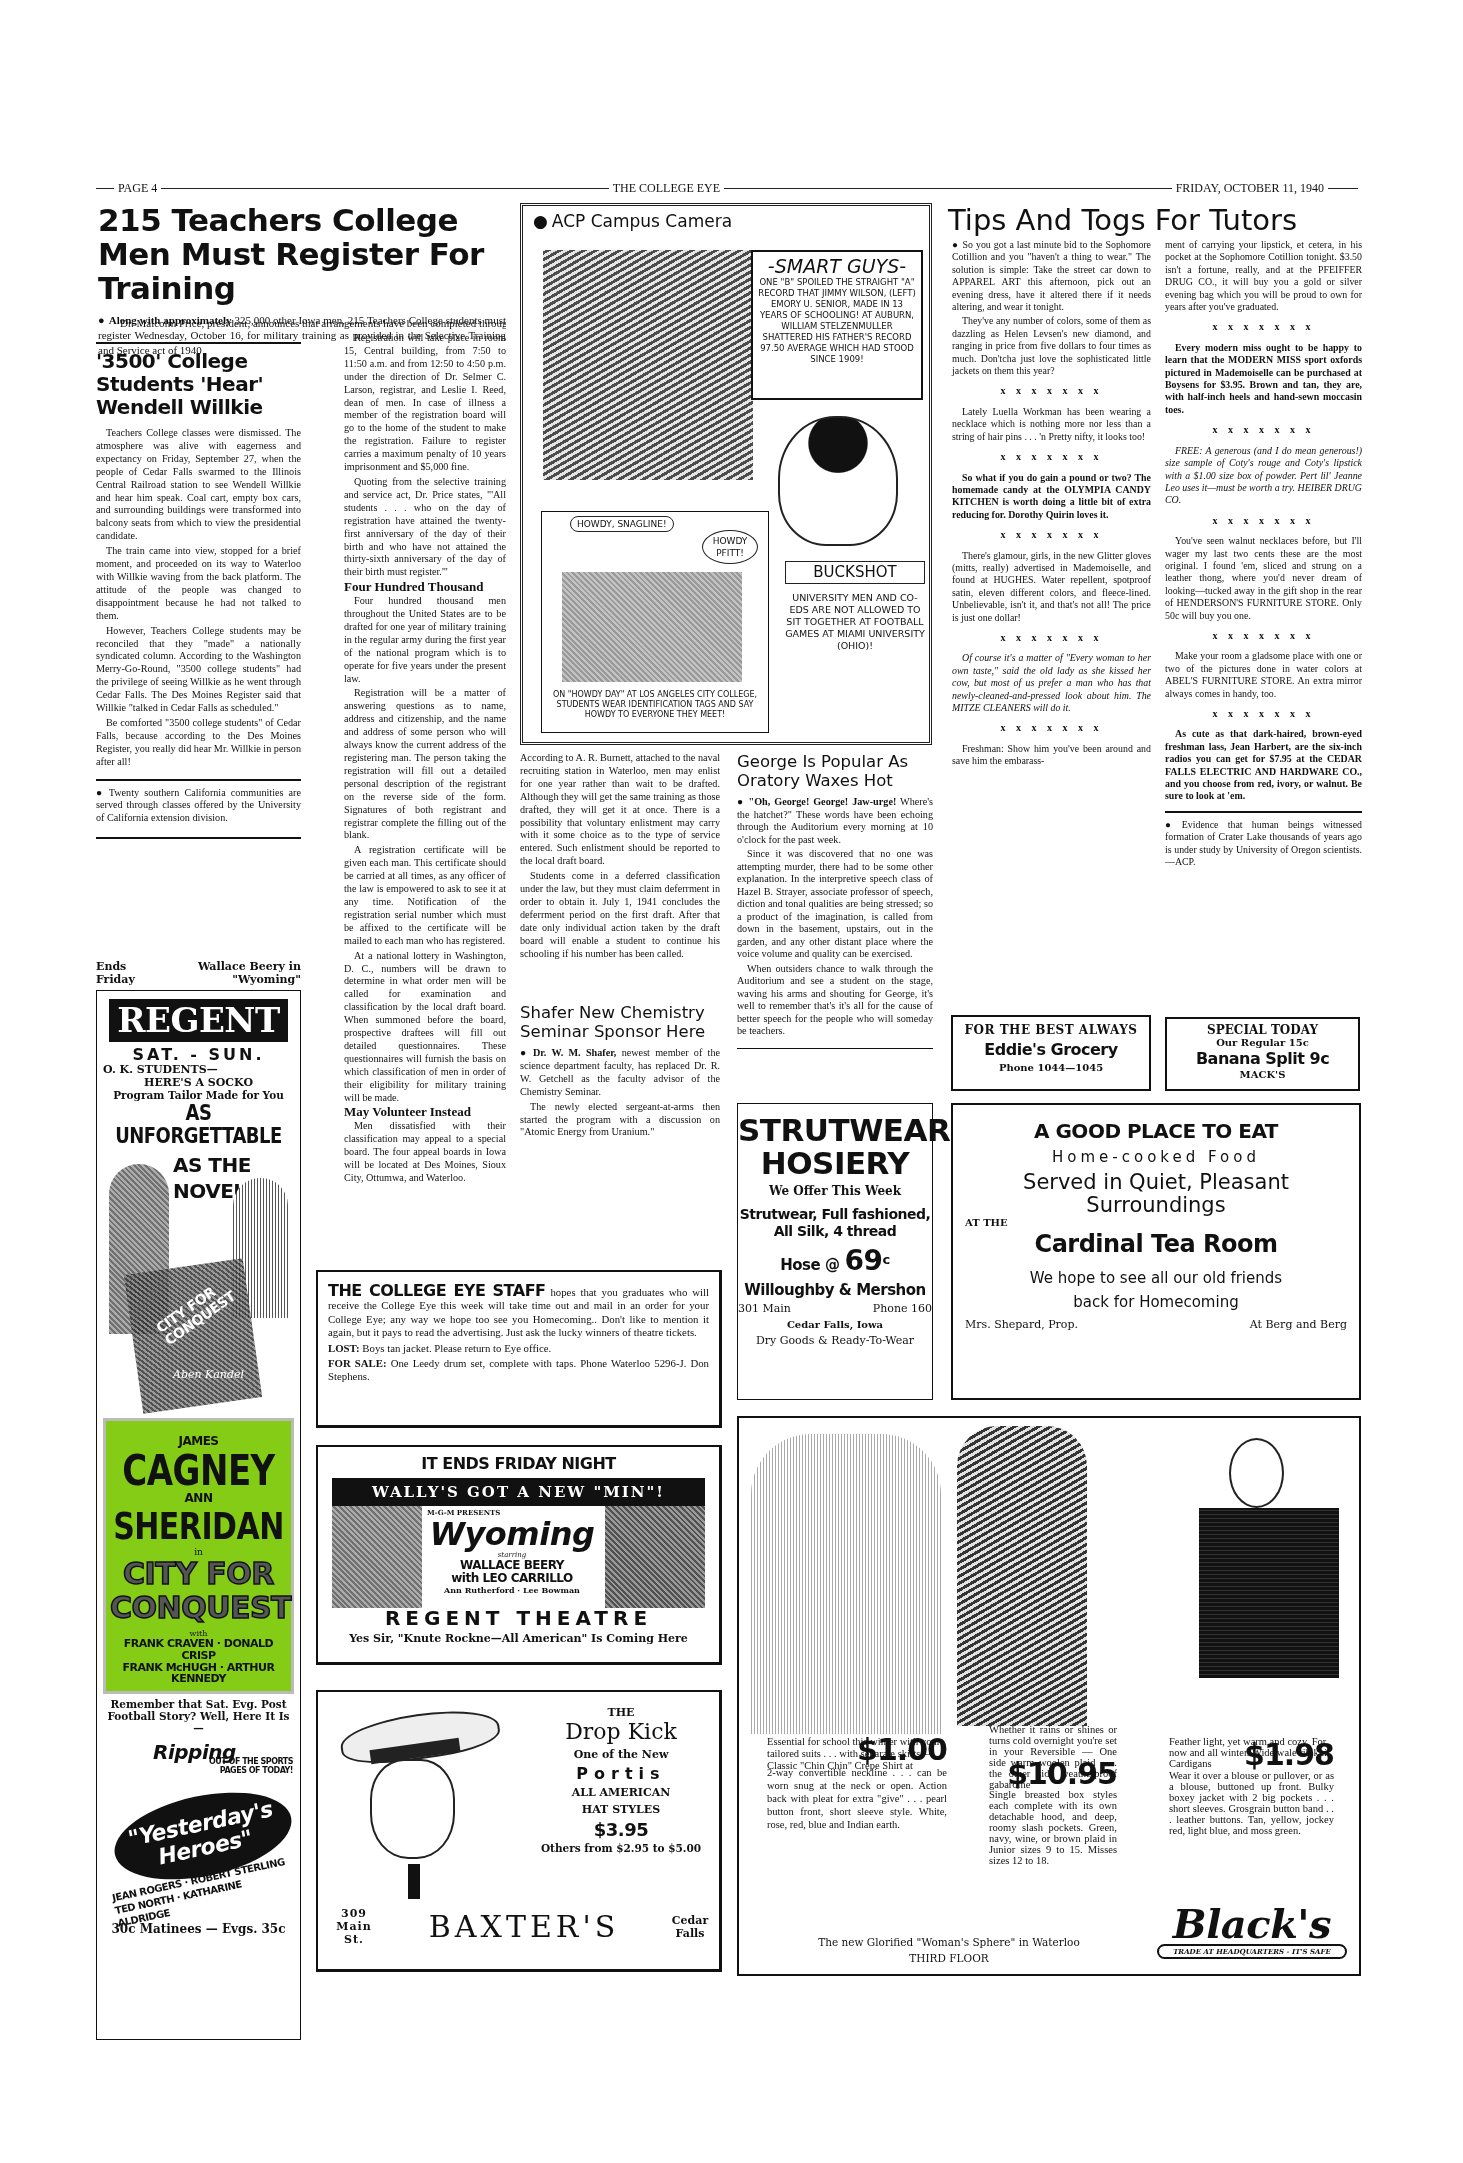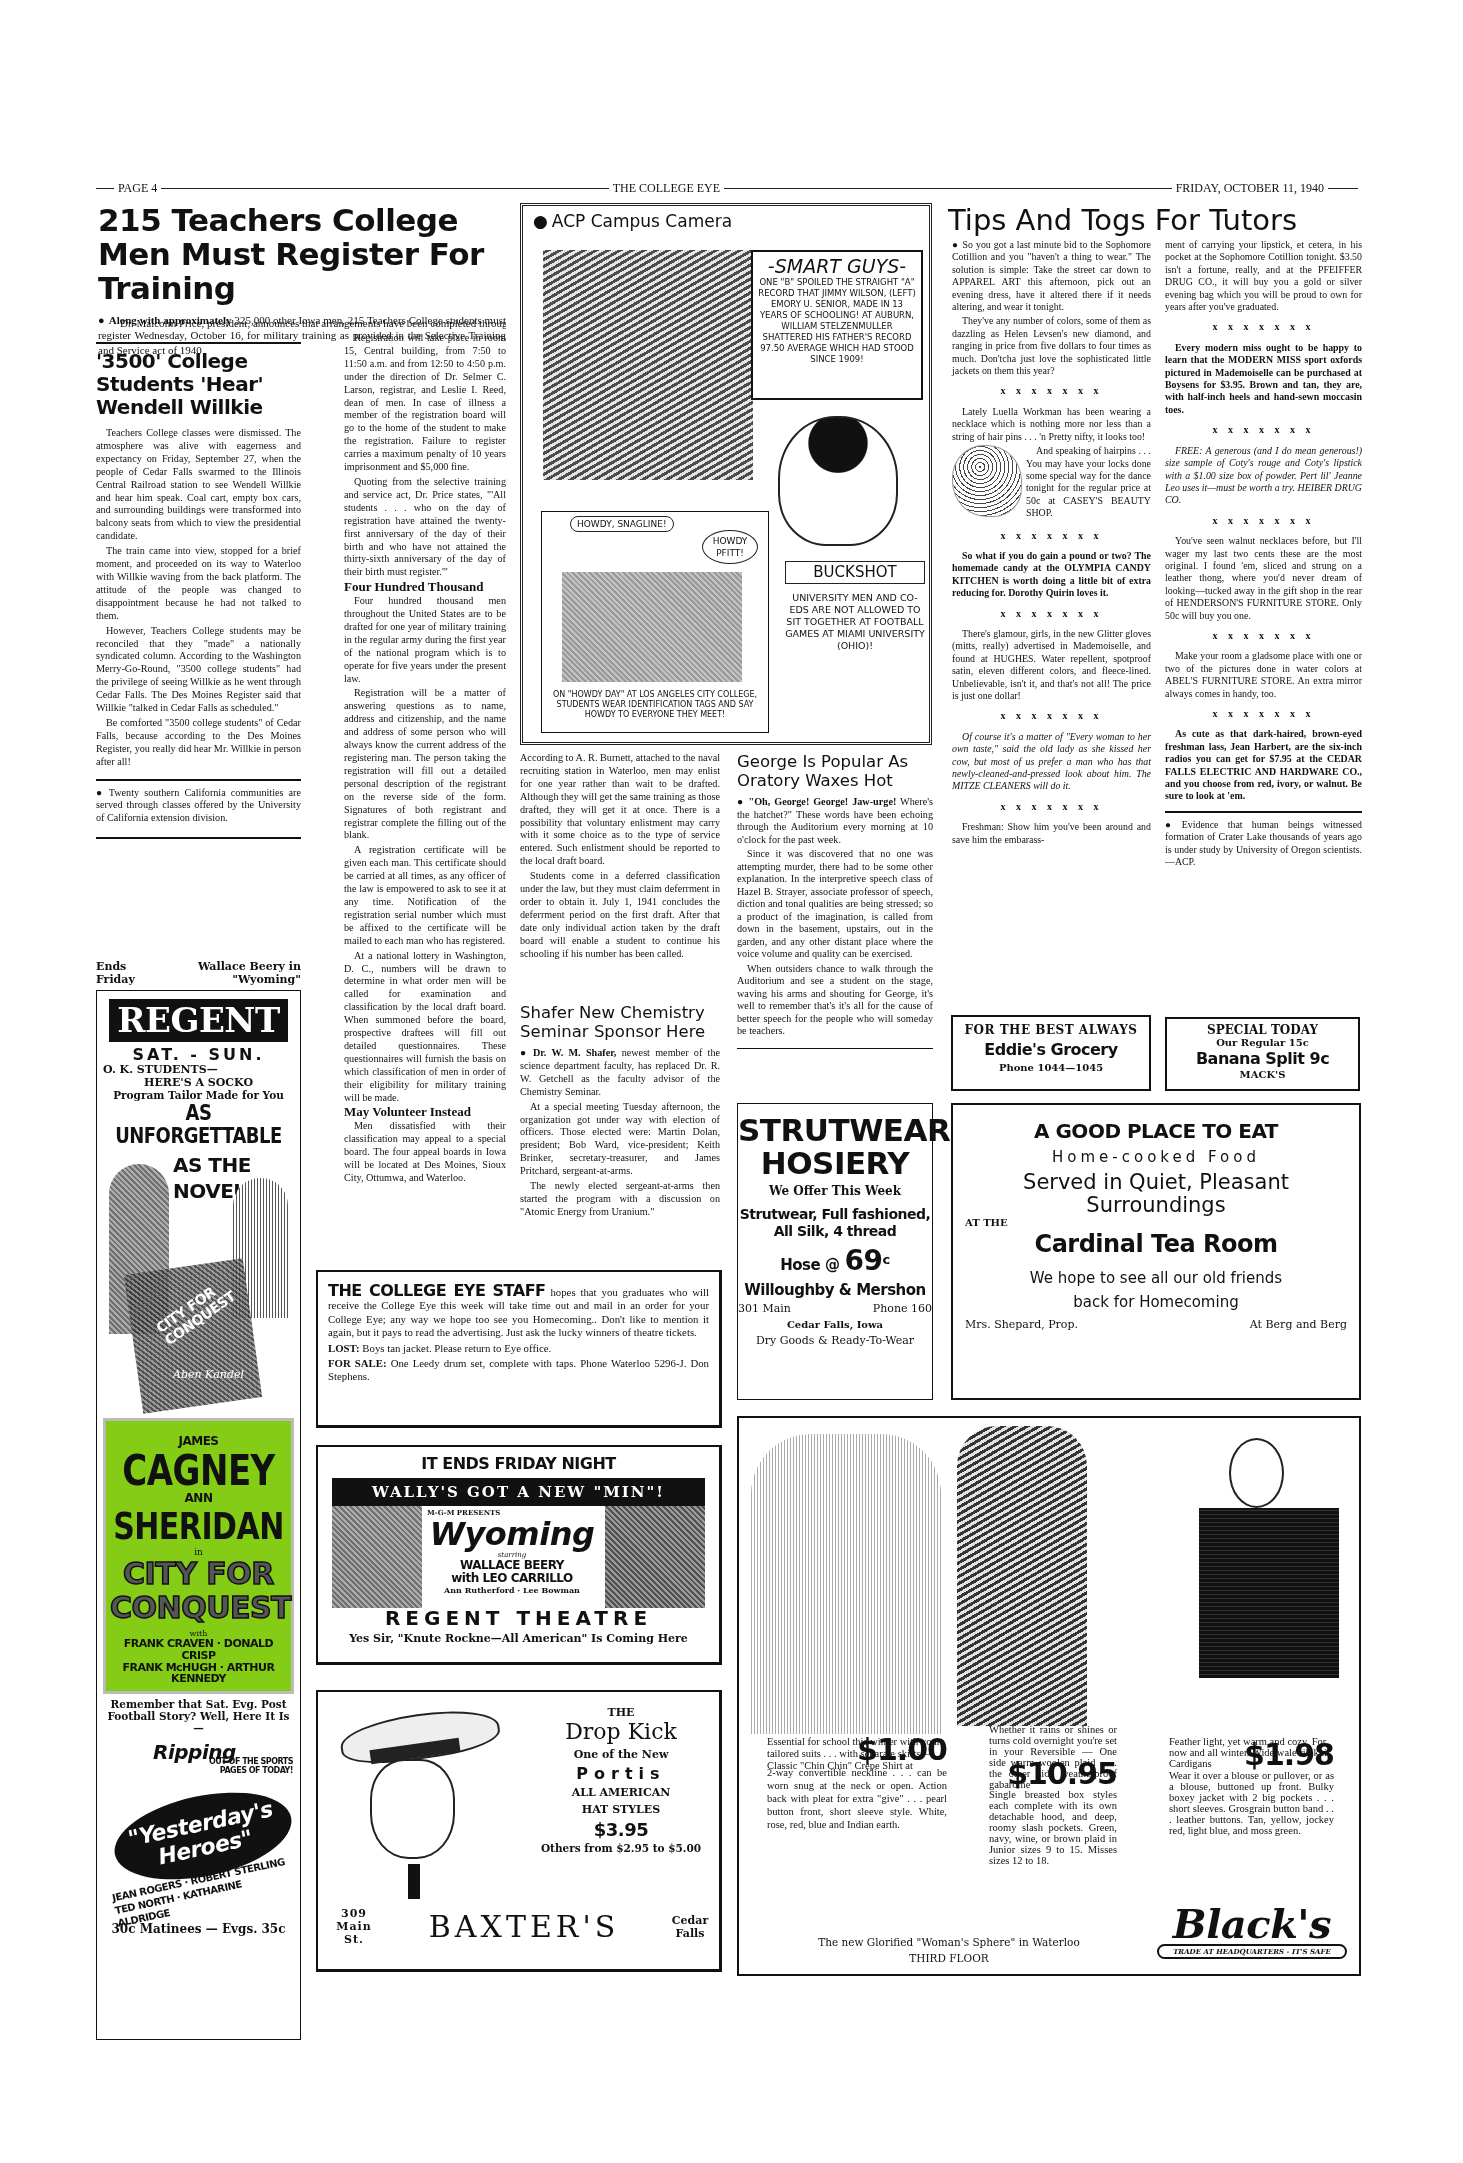--- a/index.html
+++ b/index.html
@@ -101,21 +101,20 @@
 
 <div class="abs body" style="left:520px;top:752px;width:200px;font-size:10.2px;line-height:12.9px">
   <p class="noind">According to A. R. Burnett, attached to the naval recruiting station in Waterloo, men may enlist for one year rather than wait to be drafted. Although they will get the same training as those drafted, they will get it at once. There is a possibility that voluntary enlistment may carry with it some choice as to the type of service entered. Such enlistment should be reported to the local draft board.</p>
   <p>Students come in a deferred classification under the law, but they must claim deferrment in order to obtain it. July 1, 1941 concludes the deferrment period on the first draft. After that date only individual action taken by the draft board will enable a student to continue his schooling if his number has been called.</p>
 </div>
 
 <div class="abs" style="left:520px;top:1003px;width:200px">
   <h3 class="hdl" style="font-size:16.5px;line-height:19px">Shafer New Chemistry Seminar Sponsor Here</h3>
   <div class="body" style="margin-top:6px;font-size:10.2px;line-height:12.9px">
     <p class="noind"><span class="bullet bold">Dr. W. M. Shafer,</span> <span>newest member of the science department faculty, has replaced Dr. R. W. Getchell as the faculty advisor of the Chemistry Seminar.</span></p>
-    <p>At a special meeting Tuesday afternoon, the organization got under way with election of officers. Those elected were: Martin Dolan, president; Bob Ward, vice-president; Keith Brinker, secretary-treasurer, and James Pritchard, sergeant-at-arms.</p>
     <p>The newly elected sergeant-at-arms then started the program with a discussion on "Atomic Energy from Uranium."</p>
   </div>
 </div>
 
 <div class="abs" style="left:737px;top:752px;width:196px">
   <h3 class="hdl" style="font-size:16.5px;line-height:19px">George Is Popular As Oratory Waxes Hot</h3>
   <div class="body" style="margin-top:6px;font-size:10.2px;line-height:12.5px">
     <p class="noind"><span class="bullet bold">"Oh, George! George! Jaw-urge!</span> <span>Where's the hatchet?" These words have been echoing through the Auditorium every morning at 10 o'clock for the past week.</span></p>
     <p>Since it was discovered that no one was attempting murder, there had to be some other explanation. In the interpretive speech class of Hazel B. Strayer, associate professor of speech, diction and tonal qualities are being stressed; so a product of the imagination, is called from down in the basement, upstairs, out in the garden, and any other distant place where the voice volume and quality can be exercised.</p>
     <p>When outsiders chance to walk through the Auditorium and see a student on the stage, waving his arms and shouting for George, it's well to remember that's it's all for the cause of better speech for the people who will someday be teachers.</p>
@@ -124,24 +123,20 @@
 </div>
 
 <div class="abs" style="left:948px;top:203px;width:415px">
   <h1 class="hdl" style="font-size:29px;line-height:34px">Tips And Togs For Tutors</h1>
 </div>
 <div class="abs body" style="left:952px;top:239px;width:199px;font-size:9.9px;line-height:12.4px">
   <p class="noind bullet bold" style="font-weight:normal">So you got a last minute bid to the Sophomore Cotillion and you "haven't a thing to wear." The solution is simple: Take the street car down to APPAREL ART this afternoon, pick out an evening dress, have it altered there if it needs altering, and wear it tonight.</p>
   <p>They've any number of colors, some of them as dazzling as Helen Levsen's new diamond, and ranging in price from five dollars to four times as much. Don'tcha just love the sophisticated little jackets on them this year?</p>
   <div class="xs">x x x x x x x</div>
   <p>Lately Luella Workman has been wearing a necklace which is nothing more nor less than a string of hair pins . . . 'n Pretty nifty, it looks too!</p>
-  <div style="display:flex;gap:4px;margin-top:2px">
-    <div style="flex:0 0 70px;height:72px;border:1px solid #999;border-radius:45% 50% 40% 50%;background:repeating-radial-gradient(circle at 40% 30%,#444 0 1px,#fff 1px 4px)"></div>
-    <p style="flex:1">And speaking of hairpins . . . You may have your locks done some special way for the dance tonight for the regular price at 50c at CASEY'S BEAUTY SHOP.</p>
-  </div>
   <div class="xs">x x x x x x x</div>
   <p class="bold">So what if you do gain a pound or two? The homemade candy at the OLYMPIA CANDY KITCHEN is worth doing a little bit of extra reducing for. Dorothy Quirin loves it.</p>
   <div class="xs">x x x x x x x</div>
   <p>There's glamour, girls, in the new Glitter gloves (mitts, really) advertised in Mademoiselle, and found at HUGHES. Water repellent, spotproof satin, eleven different colors, and fleece-lined. Unbelievable, isn't it, and that's not all! The price is just one dollar!</p>
   <div class="xs">x x x x x x x</div>
   <p class="ital">Of course it's a matter of "Every woman to her own taste," said the old lady as she kissed her cow, but most of us prefer a man who has that newly-cleaned-and-pressed look about him. The MITZE CLEANERS will do it.</p>
   <div class="xs">x x x x x x x</div>
   <p>Freshman: Show him you've been around and save him the embarass-</p>
 </div>
 <div class="abs body" style="left:1165px;top:239px;width:197px;font-size:9.9px;line-height:12.4px">

